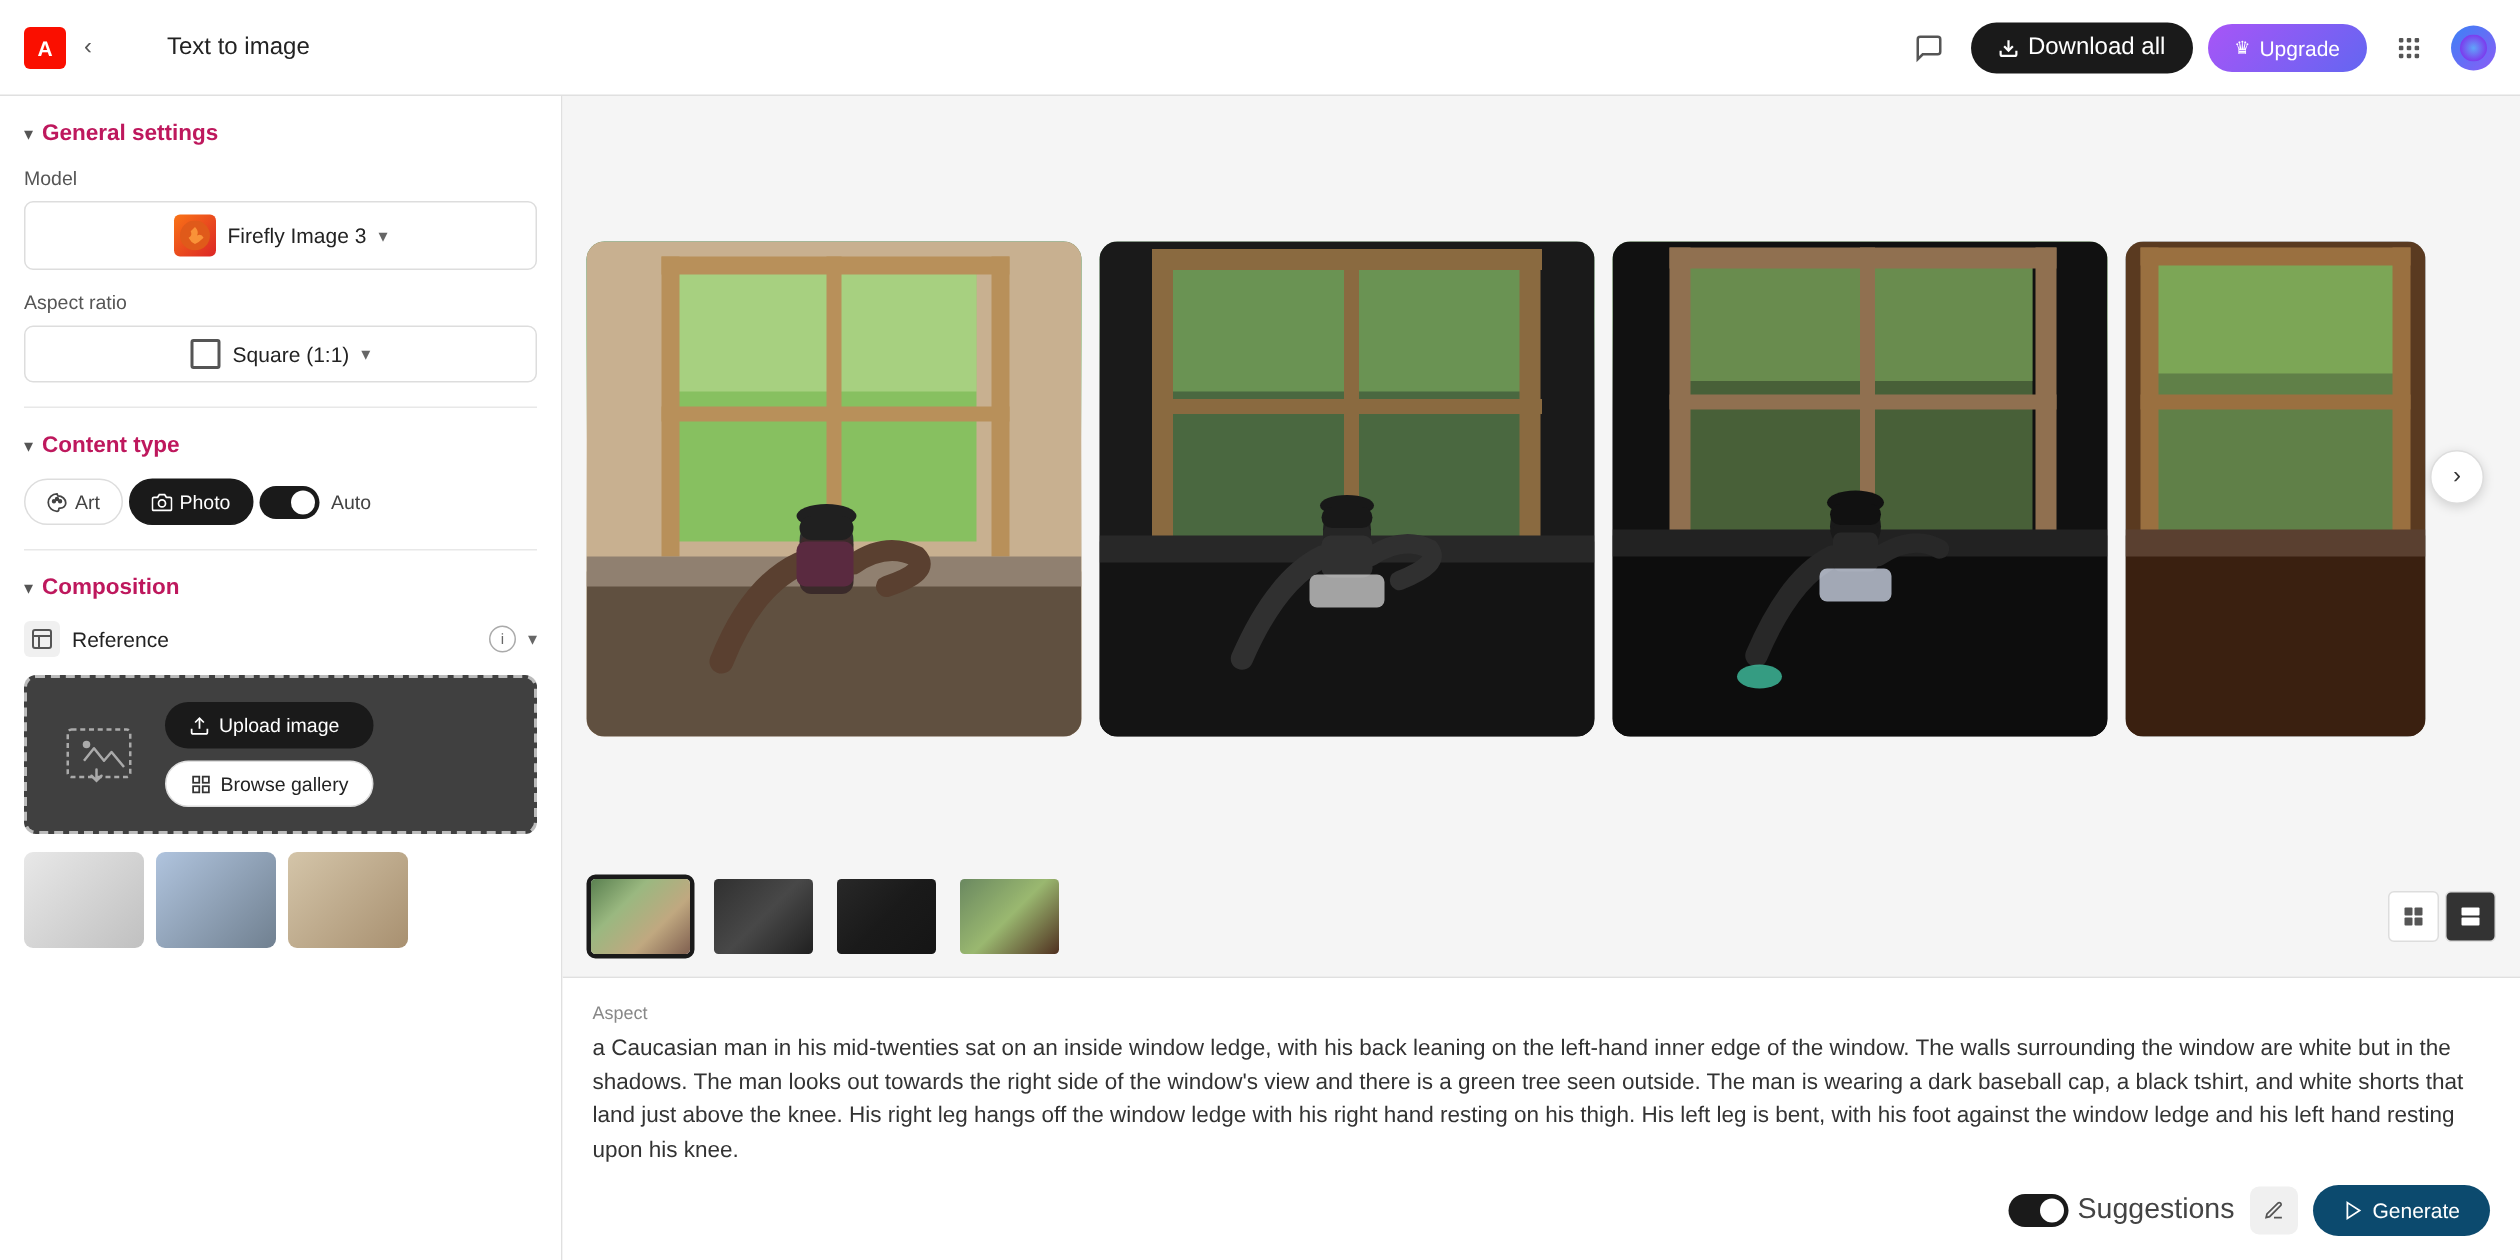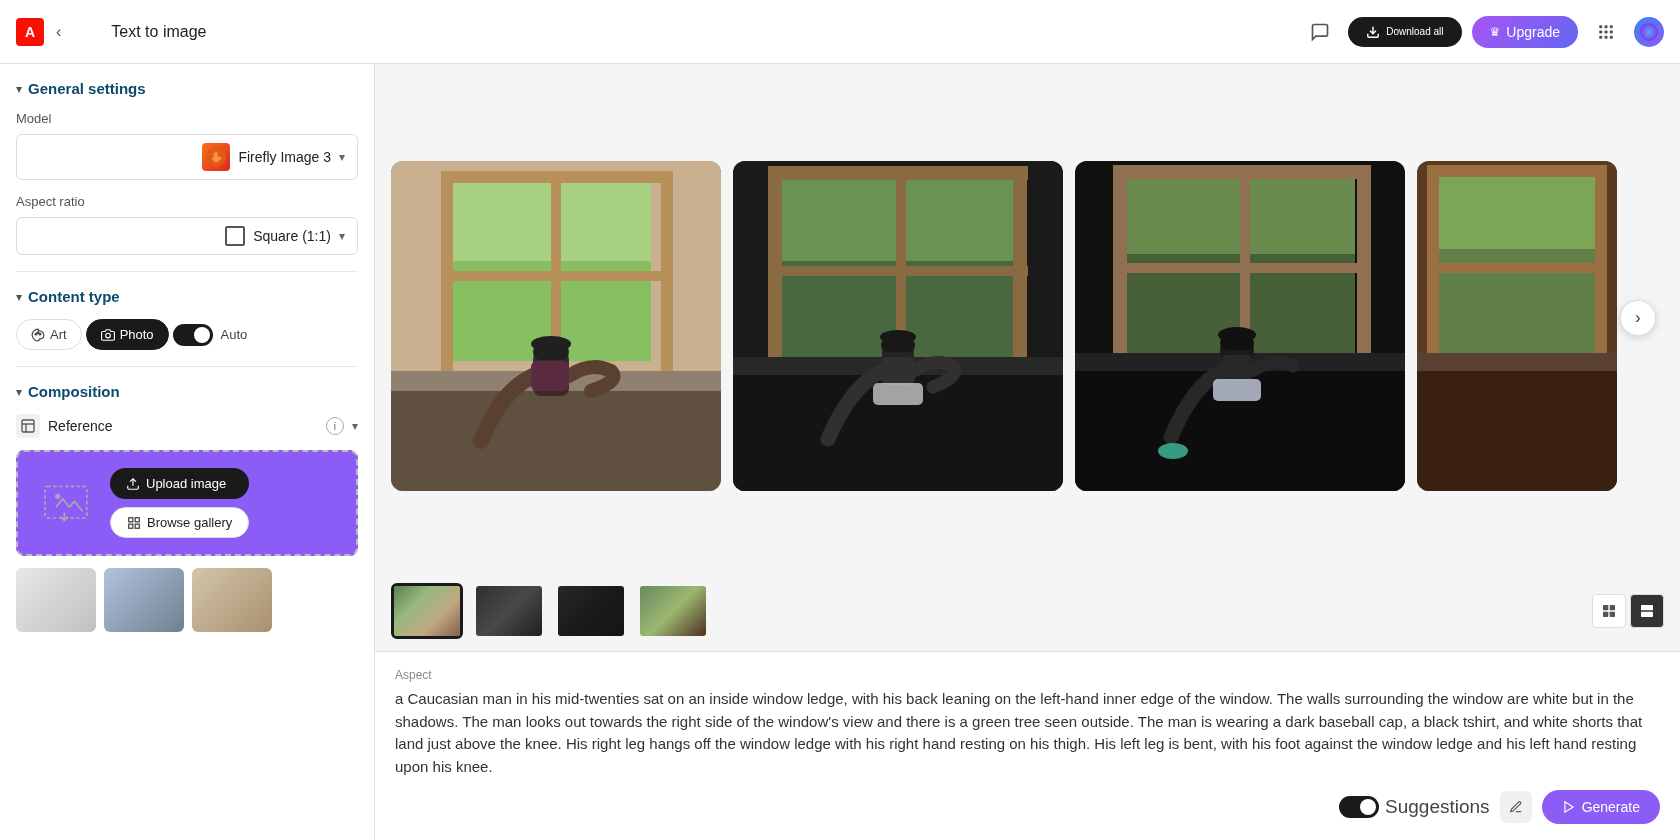--- a/index.html
+++ b/index.html
@@ -15,21 +15,21 @@
       border-bottom: 1px solid #e0e0e0;
       flex-shrink: 0;
       gap: 12px;
     }
     .header-left { display: flex; align-items: center; gap: 8px; flex: 1; }
     .adobe-logo { width: 28px; height: 28px; background: #fa0f00; border-radius: 4px; display: flex; align-items: center; justify-content: center; color: white; font-weight: bold; font-size: 14px; flex-shrink: 0; }
     .back-btn { background: none; border: none; cursor: pointer; color: #555; font-size: 16px; padding: 4px; display: flex; align-items: center; }
     .page-title { font-size: 16px; font-weight: 500; color: #222; margin-left: 38px; }
     .header-right { display: flex; align-items: center; gap: 10px; }
     .chat-icon-btn { background: none; border: none; cursor: pointer; color: #555; font-size: 20px; display: flex; align-items: center; justify-content: center; width: 36px; height: 36px; border-radius: 50%; }
-    .download-btn { background: #1a1a1a; color: white; border: none; border-radius: 20px; padding: 8px 18px; font-size: 10px; cursor: pointer; display: flex; align-items: center; gap: 6px; font-weight: 500; }
+    .download-btn { background: #1a1a1a; color: white; border: none; border-radius: 20px; padding: 8px 18px; font-size: 16px; cursor: pointer; display: flex; align-items: center; gap: 6px; font-weight: 500; }
     .upgrade-btn { background: linear-gradient(135deg, #a855f7, #6366f1); color: white; border: none; border-radius: 20px; padding: 8px 18px; font-size: 14px; cursor: pointer; display: flex; align-items: center; gap: 6px; font-weight: 500; }
     .apps-icon-btn { background: none; border: none; cursor: pointer; color: #555; font-size: 20px; display: flex; align-items: center; width: 36px; height: 36px; justify-content: center; border-radius: 50%; }
     .avatar { width: 30px; height: 30px; border-radius: 50%; background: linear-gradient(135deg, #3b82f6, #8b5cf6); display: flex; align-items: center; justify-content: center; color: white; font-size: 12px; font-weight: bold; cursor: pointer; }
 
     
     .main { display: flex; flex: 1; overflow: hidden; }
 
     
     .sidebar {
       width: 375px;
@@ -37,28 +37,28 @@
       border-right: 1px solid #e0e0e0;
       overflow-y: auto;
       flex-shrink: 0;
       padding: 16px;
     }
     .sidebar::-webkit-scrollbar { width: 6px; }
     .sidebar::-webkit-scrollbar-thumb { background: #ccc; border-radius: 3px; }
 
     .section-header { display: flex; align-items: center; gap: 6px; margin-bottom: 14px; cursor: pointer; }
     .section-header .chevron { font-size: 12px; color: #555; }
-    .section-title { font-size: 15px; font-weight: 600; color: #0c4a6e; }
+    .section-title { font-size: 15px; font-weight: 600; color: #be185d; }
     .section-divider { border: none; border-top: 1px solid #e8e8e8; margin: 16px 0; }
 
     .field-label { font-size: 13px; color: #555; margin-bottom: 8px; }
     .select-field {
       width: 100%; border: 1px solid #ddd; border-radius: 6px; padding: 8px 12px;
       display: flex; align-items: center; gap: 8px; cursor: pointer; background: #fff;
-      justify-content: flex-end; margin-bottom: 14px;
+      justify-content: center; margin-bottom: 14px;
     }
     .select-field-inner { display: flex; align-items: center; gap: 8px; }
     .model-thumb { width: 28px; height: 28px; border-radius: 4px; background: linear-gradient(135deg, #f97316, #dc2626); flex-shrink: 0; overflow: hidden; display: flex; align-items: center; justify-content: center; font-size: 10px; color: white; }
     .select-text { font-size: 14px; color: #222; }
     .chevron-down { color: #666; font-size: 12px; }
 
     .aspect-icon { width: 20px; height: 20px; border: 2px solid #555; border-radius: 2px; }
 
     
     .content-type-row { display: flex; align-items: center; gap: 4px; margin-bottom: 8px; }
@@ -72,21 +72,21 @@
     .toggle-thumb.on { transform: translateX(18px); }
     .toggle-label { font-size: 13px; color: #444; }
 
     
     .reference-section { margin-top: 4px; }
     .reference-header { display: flex; align-items: center; gap: 8px; margin-bottom: 12px; }
     .reference-icon { width: 24px; height: 24px; background: #f0f0f0; border-radius: 4px; display: flex; align-items: center; justify-content: center; font-size: 14px; }
     .reference-label { font-size: 14px; font-weight: 500; color: #222; flex: 1; }
     .info-icon { width: 18px; height: 18px; border: 1px solid #aaa; border-radius: 50%; display: flex; align-items: center; justify-content: center; font-size: 10px; color: #666; cursor: pointer; }
 
-    .upload-area { border: 2px dashed #bbb; border-radius: 8px; padding: 16px; display: flex; align-items: center; gap: 12px; margin-bottom: 12px; background: #8b5cf6; }
+    .upload-area { border: 2px dashed #bbb; border-radius: 8px; padding: 16px; display: flex; align-items: center; gap: 12px; margin-bottom: 12px; background: #404040; }
     .upload-placeholder-icon { width: 64px; height: 64px; display: flex; align-items: center; justify-content: center; color: #888; font-size: 28px; flex-shrink: 0; }
     .upload-buttons { display: flex; flex-direction: column; gap: 8px; }
     .upload-btn { background: #1a1a1a; color: white; border: none; border-radius: 20px; padding: 8px 16px; font-size: 13px; cursor: pointer; display: flex; align-items: center; gap: 6px; }
     .browse-btn { background: #fff; color: #222; border: 1px solid #ddd; border-radius: 20px; padding: 7px 16px; font-size: 13px; cursor: pointer; display: flex; align-items: center; gap: 6px; }
 
     .reference-thumbnails { display: flex; gap: 8px; }
     .ref-thumb { width: 80px; height: 64px; border-radius: 6px; overflow: hidden; background: #ddd; }
     .ref-thumb-1 { background: linear-gradient(135deg, #e8e8e8, #c0c0c0); }
     .ref-thumb-2 { background: linear-gradient(135deg, #b0c4de, #708090); }
     .ref-thumb-3 { background: linear-gradient(135deg, #d4c5a9, #a89070); }
@@ -145,21 +145,21 @@
     .prompt-area {
       background: #fff; border-top: 1px solid #e0e0e0; padding: 16px 20px;
       flex-shrink: 0;
     }
     .prompt-label { font-size: 12px; color: #888; margin-bottom: 6px; }
     .prompt-text { font-size: 15px; color: #333; line-height: 1.5; }
     .prompt-footer { display: flex; align-items: center; justify-content: flex-end; gap: 10px; margin-top: 12px; }
     .suggestions-toggle { display: flex; align-items: center; gap: 6px; }
     .suggestions-label { font-size: 19px; color: #444; }
     .edit-icon-btn { background: #f0f0f0; border: none; border-radius: 6px; width: 32px; height: 32px; cursor: pointer; display: flex; align-items: center; justify-content: center; font-size: 14px; }
-    .generate-btn { background: #8b5cf6; color: white; border: none; border-radius: 20px; padding: 9px 20px; font-size: 14px; cursor: pointer; font-weight: 500; display: flex; align-items: center; gap: 6px; }
+    .generate-btn { background: #0c4a6e; color: white; border: none; border-radius: 20px; padding: 9px 20px; font-size: 14px; cursor: pointer; font-weight: 500; display: flex; align-items: center; gap: 6px; }
   </style>
 </head>
 <body>
 
 <div class="header">
   <div class="header-left">
     <div class="adobe-logo">A</div>
     <button class="back-btn">‹</button>
     <span class="page-title">Text to image</span>
   </div>

